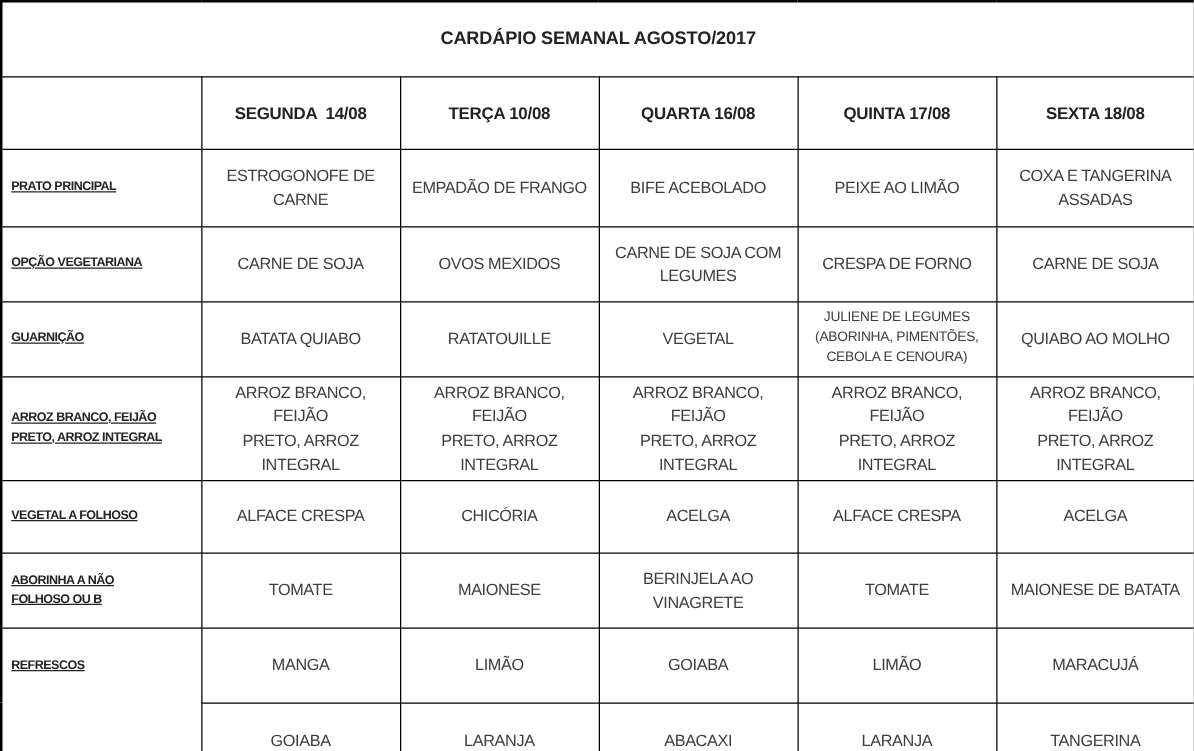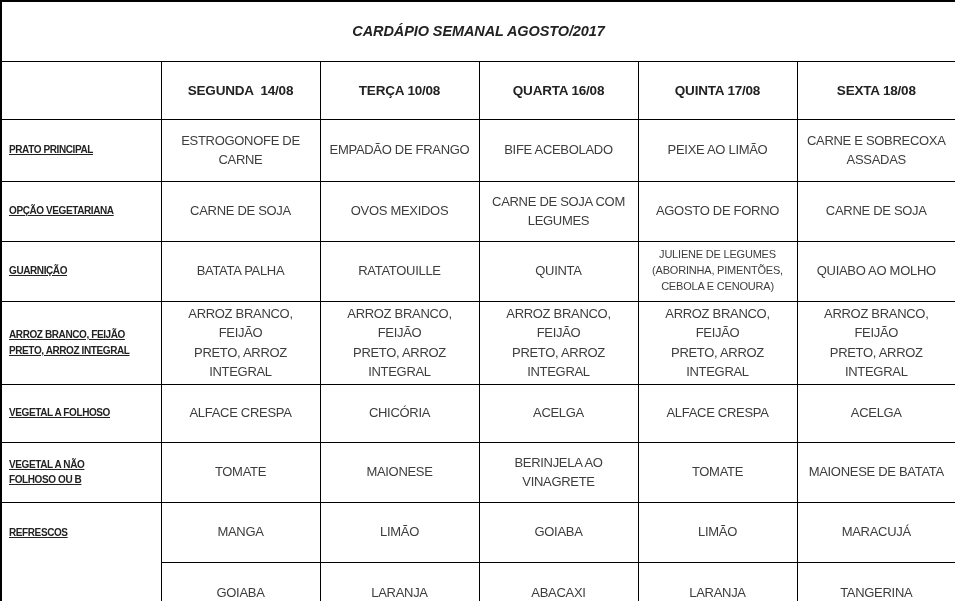--- a/index.html
+++ b/index.html
@@ -37,21 +37,20 @@
     overflow: hidden;
   }
   
   td.title-cell {
     height: 60px;
     text-align: center;
     font-weight: bold;
     font-size: 14.5px;
     color: var(--label-color);
     letter-spacing: -0.1px;
-    font-style: italic;
   }
   
   th.day-header {
     height: 58px;
     text-align: center;
     font-weight: bold;
     font-size: 13.5px;
     color: var(--label-color);
     white-space: pre-wrap;
     letter-spacing: -0.2px;
@@ -125,39 +124,39 @@
         <th class="day-header">SEXTA 18/08</th>
       </tr>
 
       <tr class="r-prato">
         <td class="row-label">PRATO PRINCIPAL</td>
         <td class="cell">ESTROGONOFE DE
 CARNE</td>
         <td class="cell">EMPADÃO DE FRANGO</td>
         <td class="cell">BIFE ACEBOLADO</td>
         <td class="cell">PEIXE AO LIMÃO</td>
-        <td class="cell">CARNE E SOBRECOXA
+        <td class="cell">COXA E TANGERINA
 ASSADAS</td>
       </tr>
 
       <tr class="r-opcao">
         <td class="row-label">OPÇÃO VEGETARIANA</td>
         <td class="cell">CARNE DE SOJA</td>
         <td class="cell">OVOS MEXIDOS</td>
         <td class="cell">CARNE DE SOJA COM
 LEGUMES</td>
-        <td class="cell">AGOSTO DE FORNO</td>
+        <td class="cell">CRESPA DE FORNO</td>
         <td class="cell">CARNE DE SOJA</td>
       </tr>
 
       <tr class="r-guarnicao">
         <td class="row-label">GUARNIÇÃO</td>
-        <td class="cell">BATATA PALHA</td>
+        <td class="cell">BATATA QUIABO</td>
         <td class="cell">RATATOUILLE</td>
-        <td class="cell">QUINTA</td>
+        <td class="cell">VEGETAL</td>
         <td class="cell small">JULIENE DE LEGUMES
 (ABORINHA, PIMENTÕES,
 CEBOLA E CENOURA)</td>
         <td class="cell">QUIABO AO MOLHO</td>
       </tr>
 
       <tr class="r-arroz">
         <td class="row-label">ARROZ BRANCO, FEIJÃO
 PRETO, ARROZ INTEGRAL</td>
         <td class="cell">ARROZ BRANCO, FEIJÃO
@@ -175,21 +174,21 @@
       <tr class="r-folhoso">
         <td class="row-label">VEGETAL A FOLHOSO</td>
         <td class="cell">ALFACE CRESPA</td>
         <td class="cell">CHICÓRIA</td>
         <td class="cell">ACELGA</td>
         <td class="cell">ALFACE CRESPA</td>
         <td class="cell">ACELGA</td>
       </tr>
 
       <tr class="r-nfolhoso">
-        <td class="row-label">VEGETAL A NÃO
+        <td class="row-label">ABORINHA A NÃO
 FOLHOSO OU B</td>
         <td class="cell">TOMATE</td>
         <td class="cell">MAIONESE</td>
         <td class="cell">BERINJELA AO
 VINAGRETE</td>
         <td class="cell">TOMATE</td>
         <td class="cell">MAIONESE DE BATATA</td>
       </tr>
 
       <tr class="r-refresco1">

